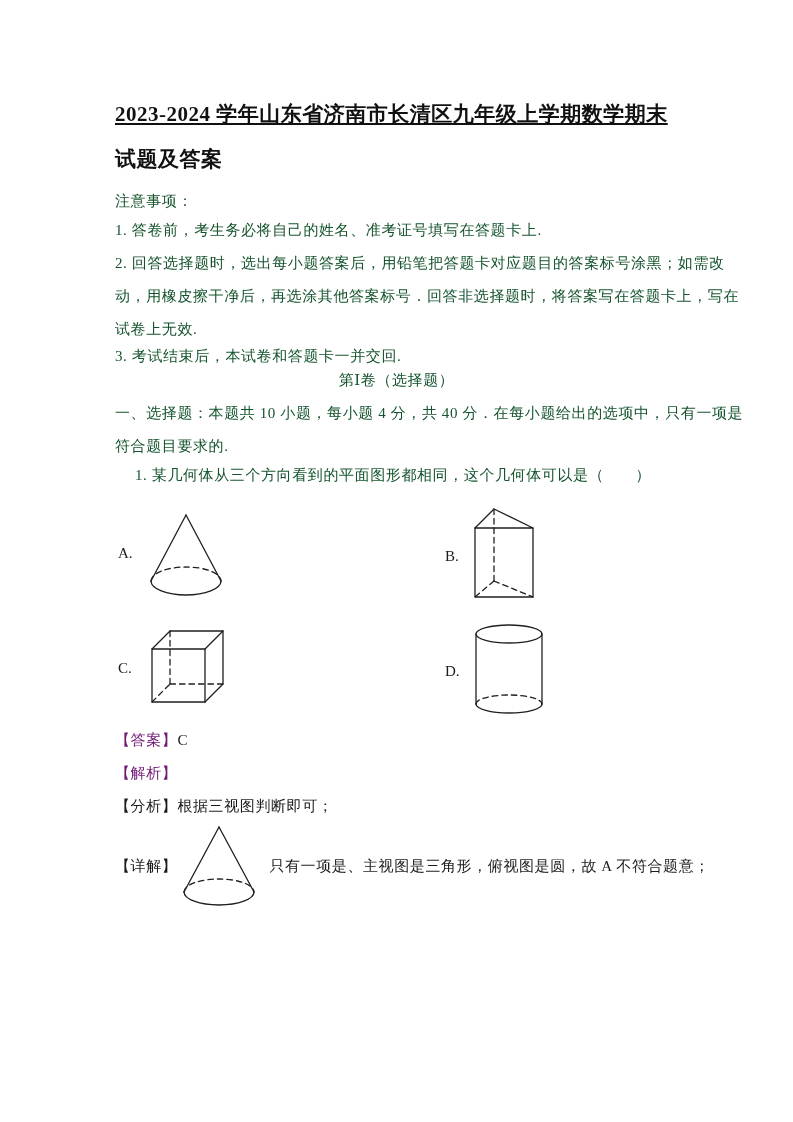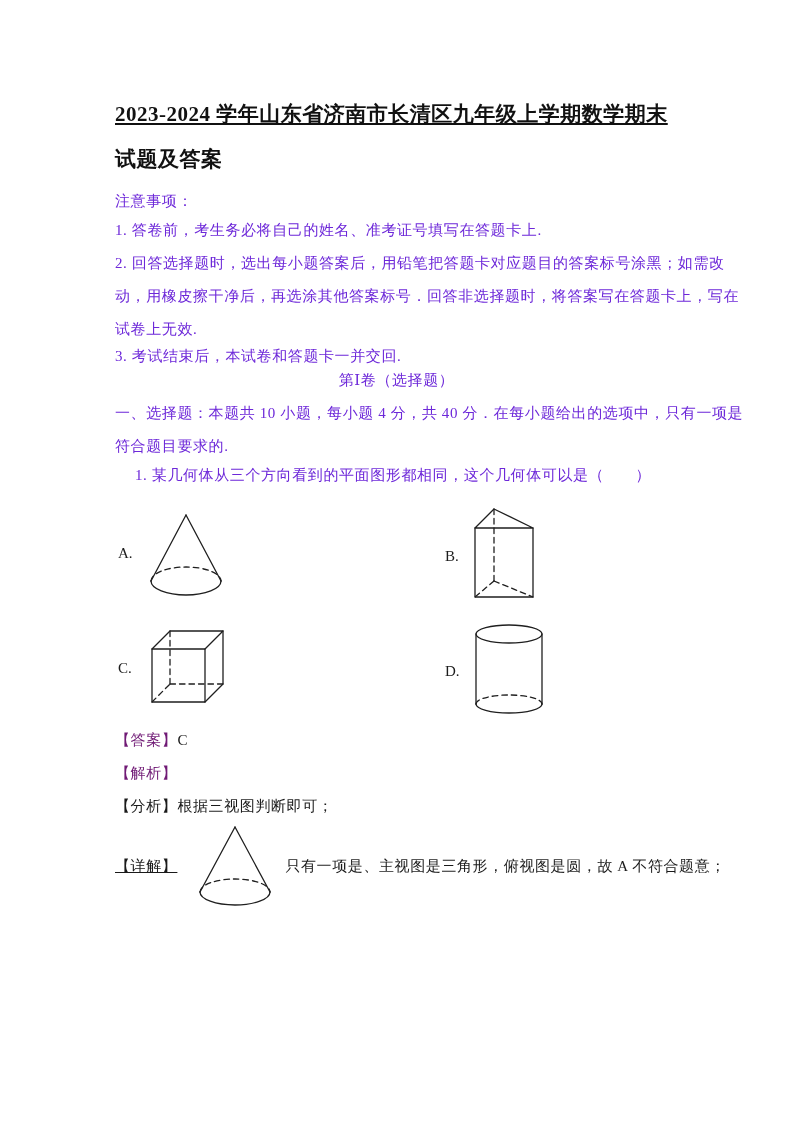--- a/index.html
+++ b/index.html
@@ -11,32 +11,32 @@
     color: #1a1a1a;
     overflow: hidden;
   }
   .abs { position: absolute; white-space: nowrap; }
   .title {
     font-size: 21px;
     font-weight: bold;
     letter-spacing: 0.5px;
     color: #111111;
   }
-  .body-text { font-size: 15px; letter-spacing: 0.6px; color: #6d28d9; }
+  .body-text { font-size: 15px; letter-spacing: 0.6px; color: #14532d; }
   .center-line { left: 0; right: 0; text-align: center; }
   .opt-label { font-size: 15px; color: #1c1c1c; }
   .tag-teal { color: #701a75; }
   .answer-line { font-size: 15px; letter-spacing: 0.6px; }
   .detail-row {
     position: absolute;
     left: 115px; top: 822px;
     display: flex; align-items: center;
     height: 88px;
   }
-  .detail-row .detail-label { margin-right: 20px; text-decoration: underline; }
+  .detail-row .detail-label { margin-right: 4px; }
   .detail-row .detail-text { margin-left: 10px; }
   svg { display: block; }
   .stroke { fill: none; stroke: #1f1f1f; stroke-width: 1.3; stroke-linecap: round; stroke-linejoin: round; }
   .dash { stroke-dasharray: 5.5,4; }
 </style>
 </head>
 <body>
 
 <div class="abs title" style="left:115px; top:100px;text-decoration:underline;">2023-2024 学年山东省济南市长清区九年级上学期数学期末</div>
 <div class="abs title" style="left:115px; top:145px;text-align:right;">试题及答案</div>

